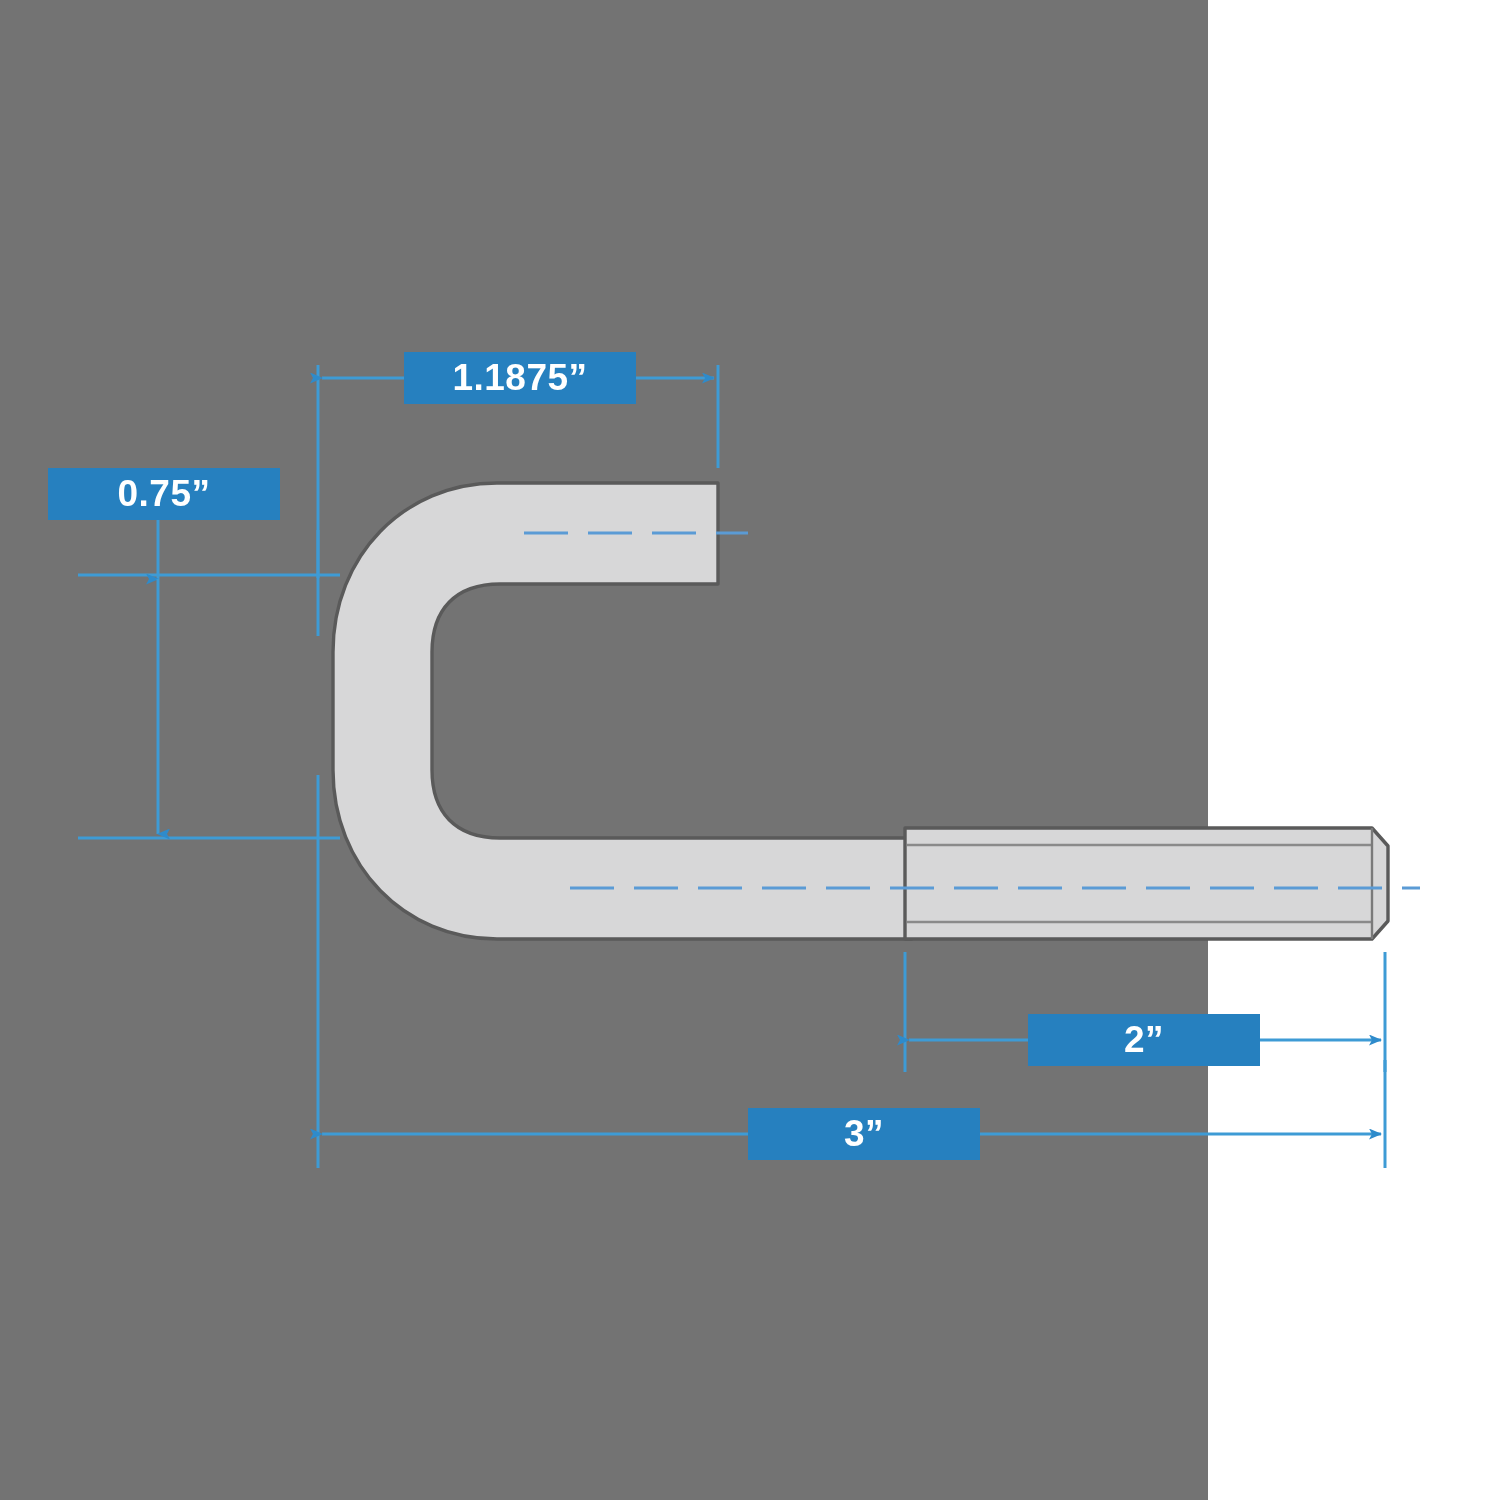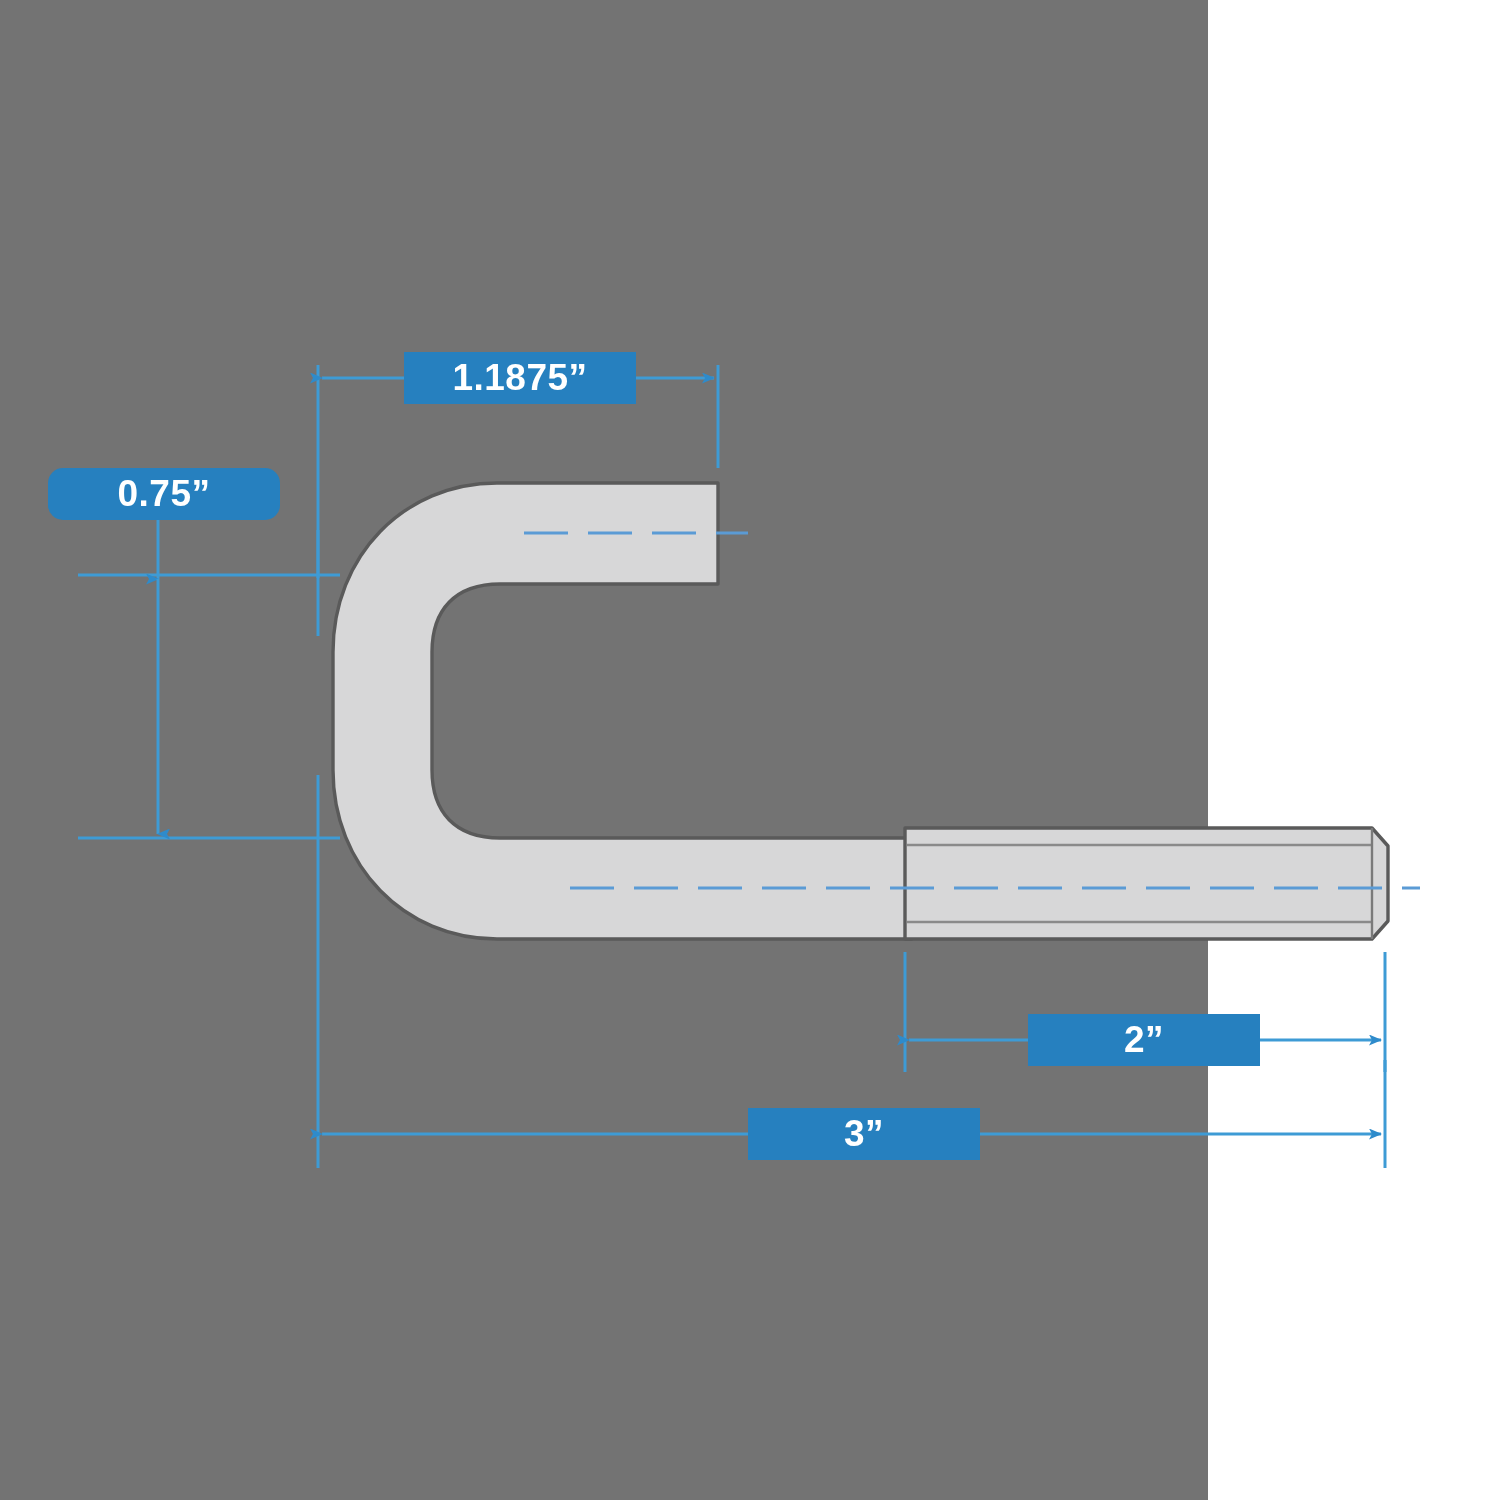--- a/index.html
+++ b/index.html
@@ -133,19 +133,19 @@
       <line x1="318" y1="884" x2="318" y2="1168" stroke="#3E9BD5" stroke-width="3"></line>
       <line x1="1385" y1="1060" x2="1385" y2="1168" stroke="#3E9BD5" stroke-width="3"></line>
       <line x1="748" y1="1134" x2="322" y2="1134" stroke="#3E9BD5" stroke-width="3" marker-end="url(#arrow-left)"></line>
       <line x1="980" y1="1134" x2="1381" y2="1134" stroke="#3E9BD5" stroke-width="3" marker-end="url(#arrow-right)"></line>
     </g>
 
   </svg>
 
   <div class="dim-label" id="label-width" style="background:#2680BF;">1.1875”</div>
 
-  <div class="dim-label" id="label-height" style="background:#2680BF;border-radius:15px;">0.75”</div>
+  <div class="dim-label" id="label-height" style="background:#2680BF;">0.75”</div>
 
   <div class="dim-label" id="label-thread" style="background:#2680BF;">2”</div>
 
   <div class="dim-label" id="label-overall" style="background:#2680BF;">3”</div>
 
 </div>
 
 </body></html>

